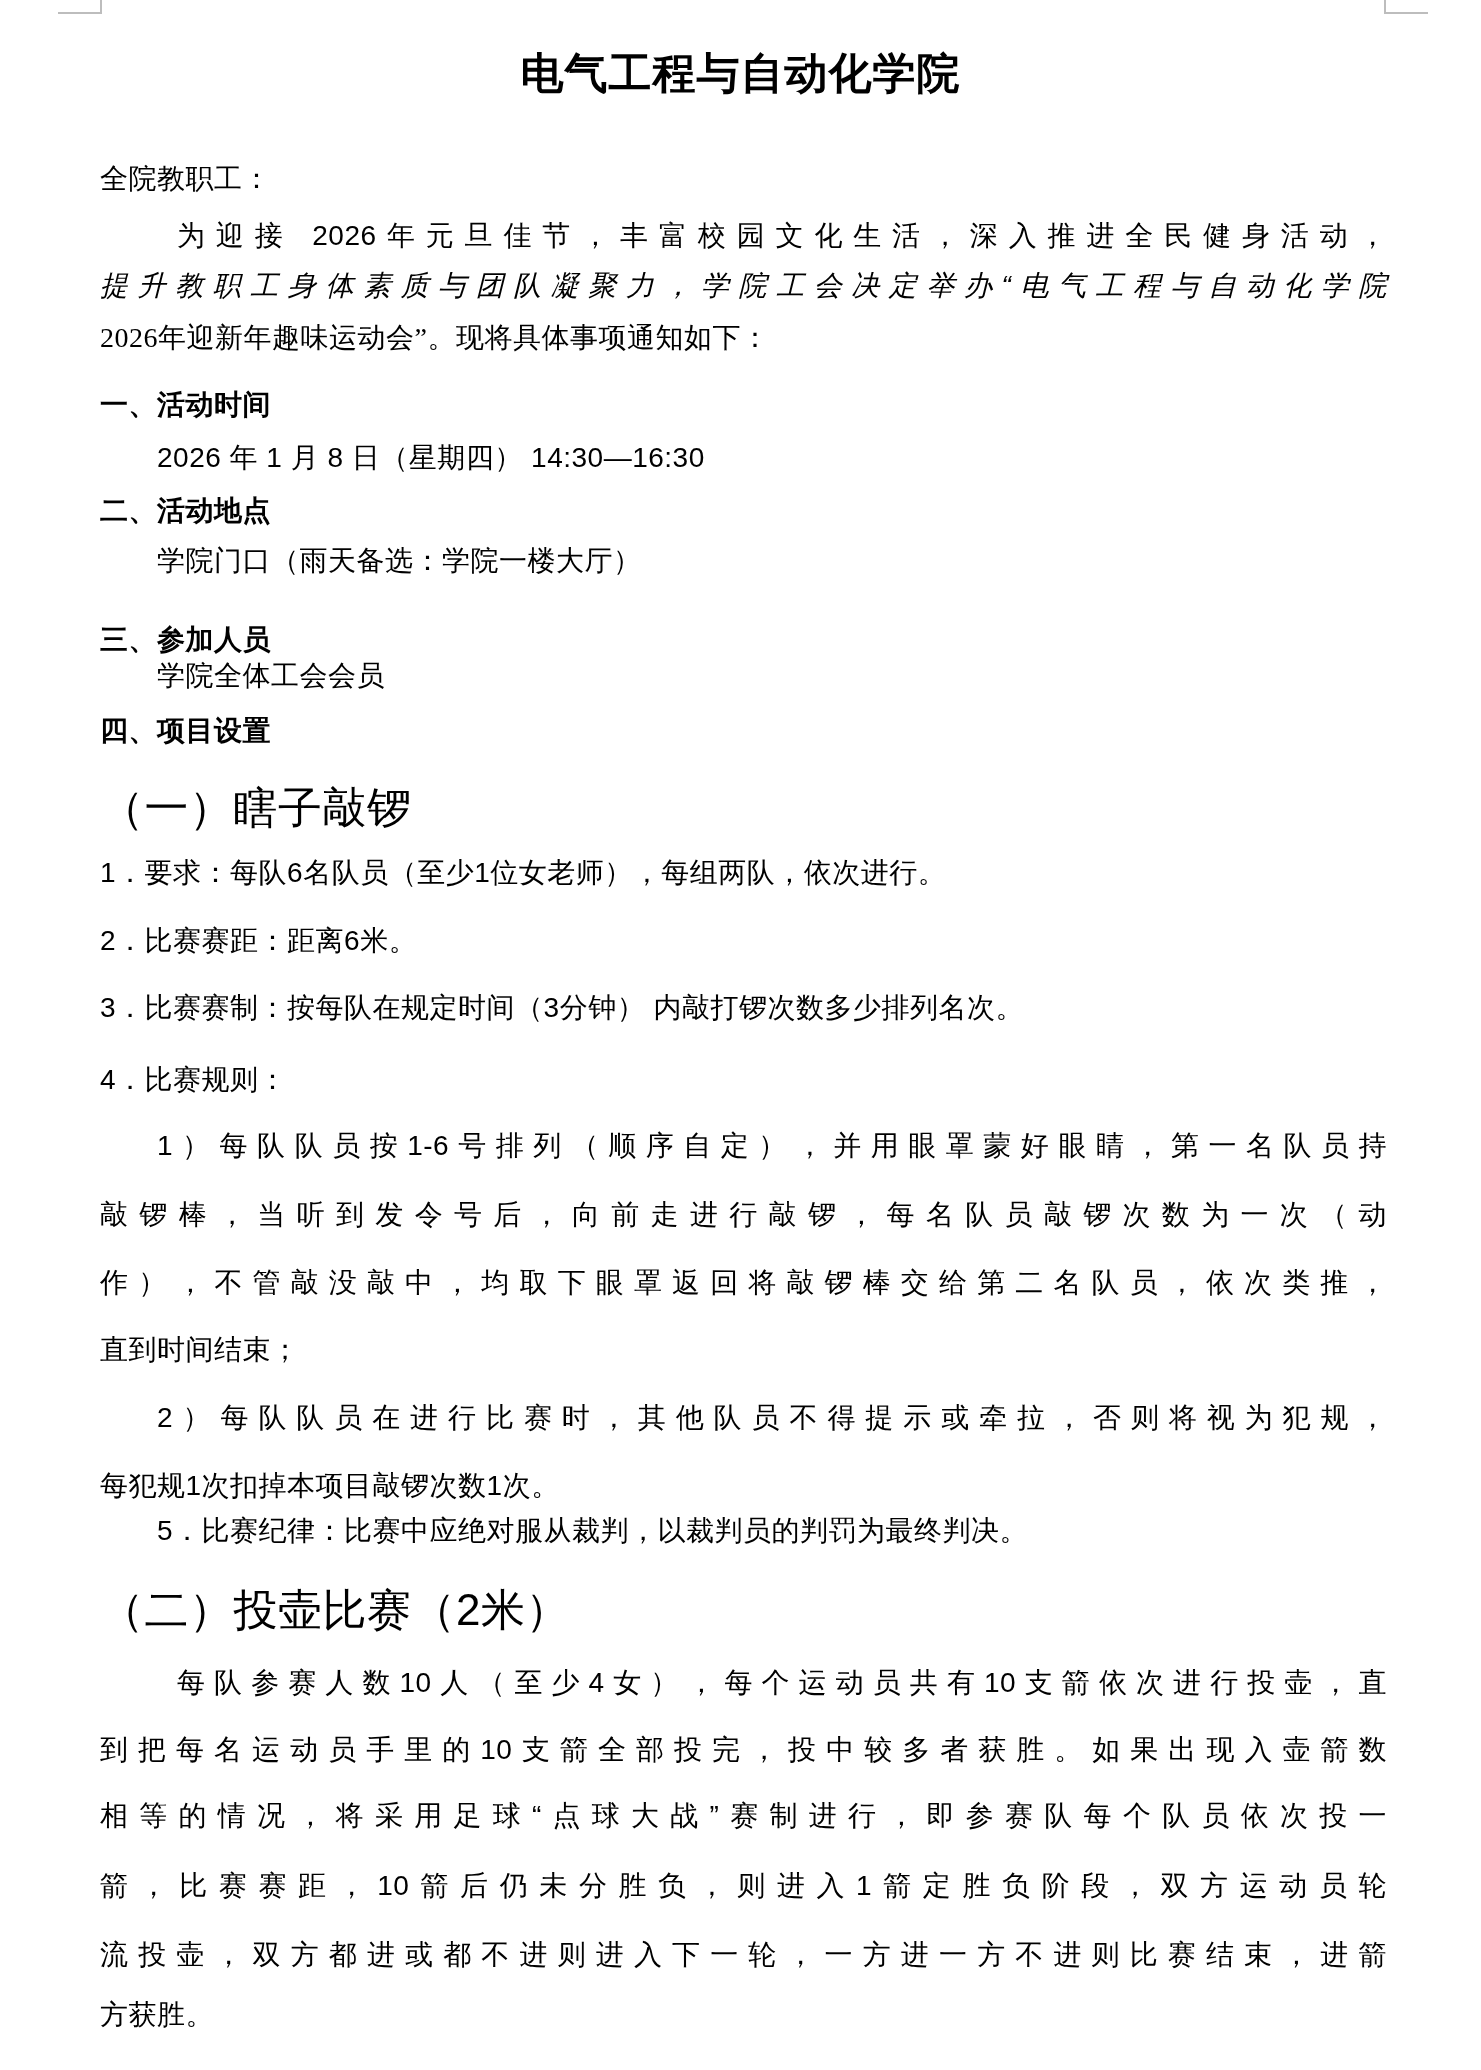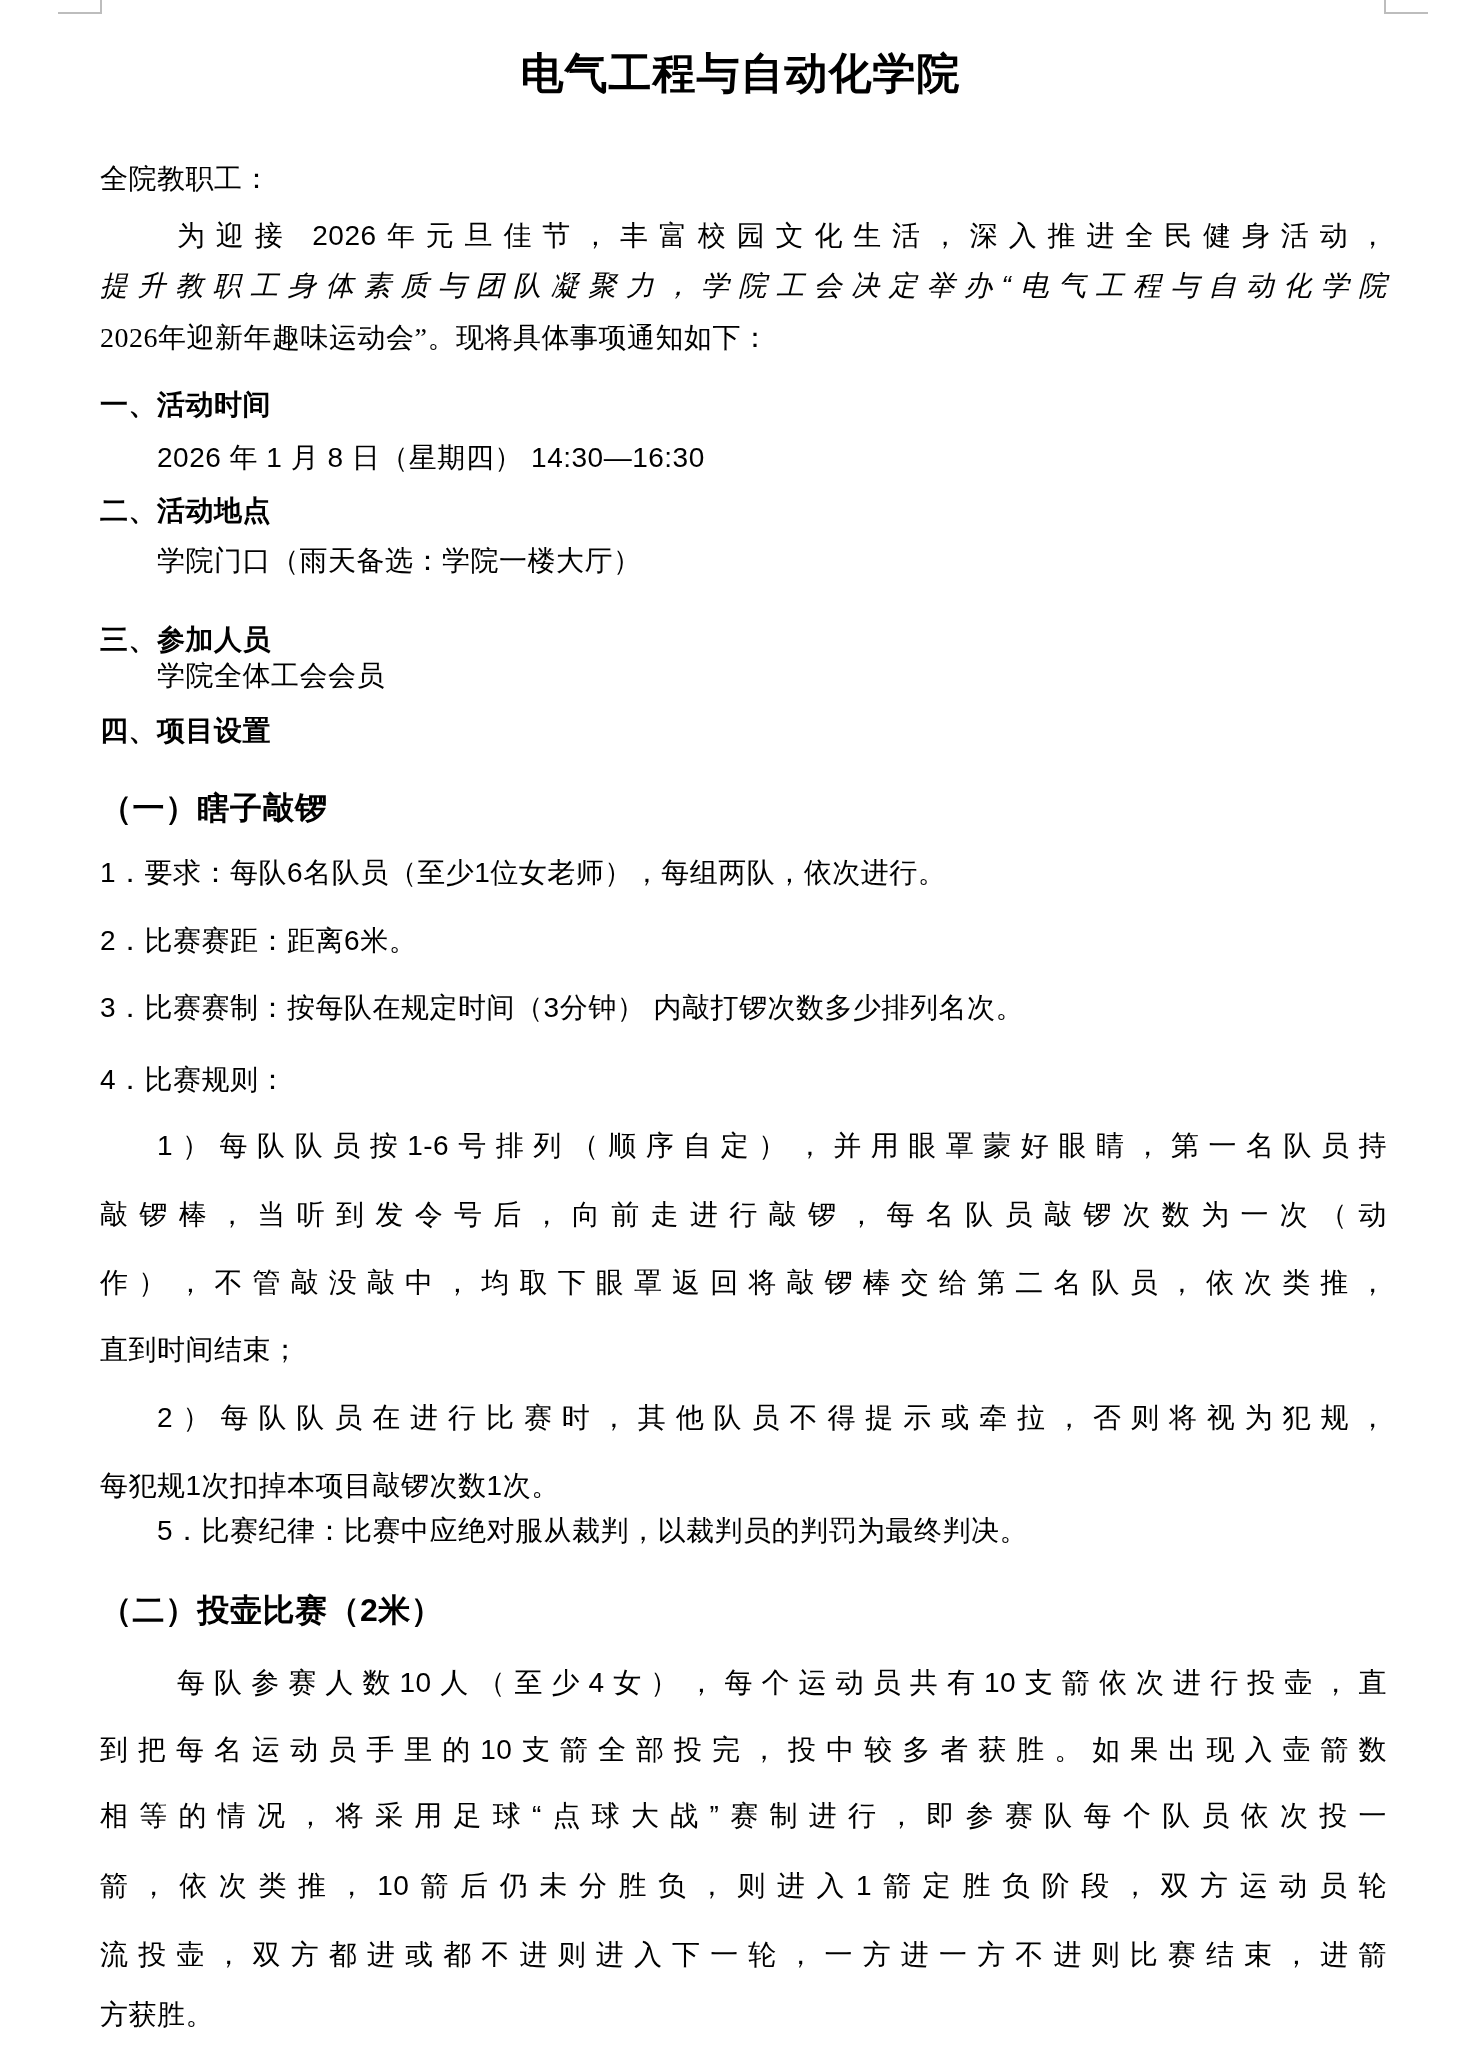--- a/index.html
+++ b/index.html
@@ -37,21 +37,21 @@
   .title {
     left: 0;
     width: 1481px;
     text-align: center;
     font-weight: bold;
     font-size: 43px;
     line-height: 48px;
     letter-spacing: 1px;
   }
   .bold { font-weight: bold; }
-  .h2   { font-weight: bold; font-size: 32px; line-height: 40px; }
+  .h2   { font-weight: normal; font-size: 44px; line-height: 40px; }
   .jl   { text-align: justify; text-align-last: justify; }
   .ind57 { padding-left: 57px; width: 1230px; }
   .ind77 { padding-left: 77px; width: 1210px; }
 </style>
 </head>
 <body>
 
 <div class="page">
 
   <div class="crop-mark">
@@ -87,18 +87,18 @@
       <div class="line jl" style="top: 1197px;">敲锣棒，当听到发令号后，向前走进行敲锣，每名队员敲锣次数为一次（动</div>
       <div class="line jl" style="top: 1265px;">作），不管敲没敲中，均取下眼罩返回将敲锣棒交给第二名队员，依次类推，</div>
       <div class="line" style="top: 1332px;">直到时间结束；</div>
       <div class="line jl ind57" style="top: 1400px;">2）每队队员在进行比赛时，其他队员不得提示或牵拉，否则将视为犯规，</div>
       <div class="line" style="top: 1468px;">每犯规1次扣掉本项目敲锣次数1次。</div>
       <div class="line ind57" style="top: 1513px;">5．比赛纪律：比赛中应绝对服从裁判，以裁判员的判罚为最终判决。</div>
       <div class="line h2" style="top: 1590px;">（二）投壶比赛（2米）</div>
       <div class="line jl ind77" style="top: 1665px;">每队参赛人数10人（至少4女），每个运动员共有10支箭依次进行投壶，直</div>
       <div class="line jl" style="top: 1732px;">到把每名运动员手里的10支箭全部投完，投中较多者获胜。如果出现入壶箭数</div>
       <div class="line jl" style="top: 1798px;">相等的情况，将采用足球“点球大战”赛制进行，即参赛队每个队员依次投一</div>
-      <div class="line jl" style="top: 1868px;">箭，依次类推，10箭后仍未分胜负，则进入1箭定胜负阶段，双方运动员轮</div>
+      <div class="line jl" style="top: 1868px;">箭，比赛赛距，10箭后仍未分胜负，则进入1箭定胜负阶段，双方运动员轮</div>
       <div class="line jl" style="top: 1937px;">流投壶，双方都进或都不进则进入下一轮，一方进一方不进则比赛结束，进箭</div>
       <div class="line" style="top: 1997px;">方获胜。</div>
     </main>
 
 </div>
 
 </body></html>

